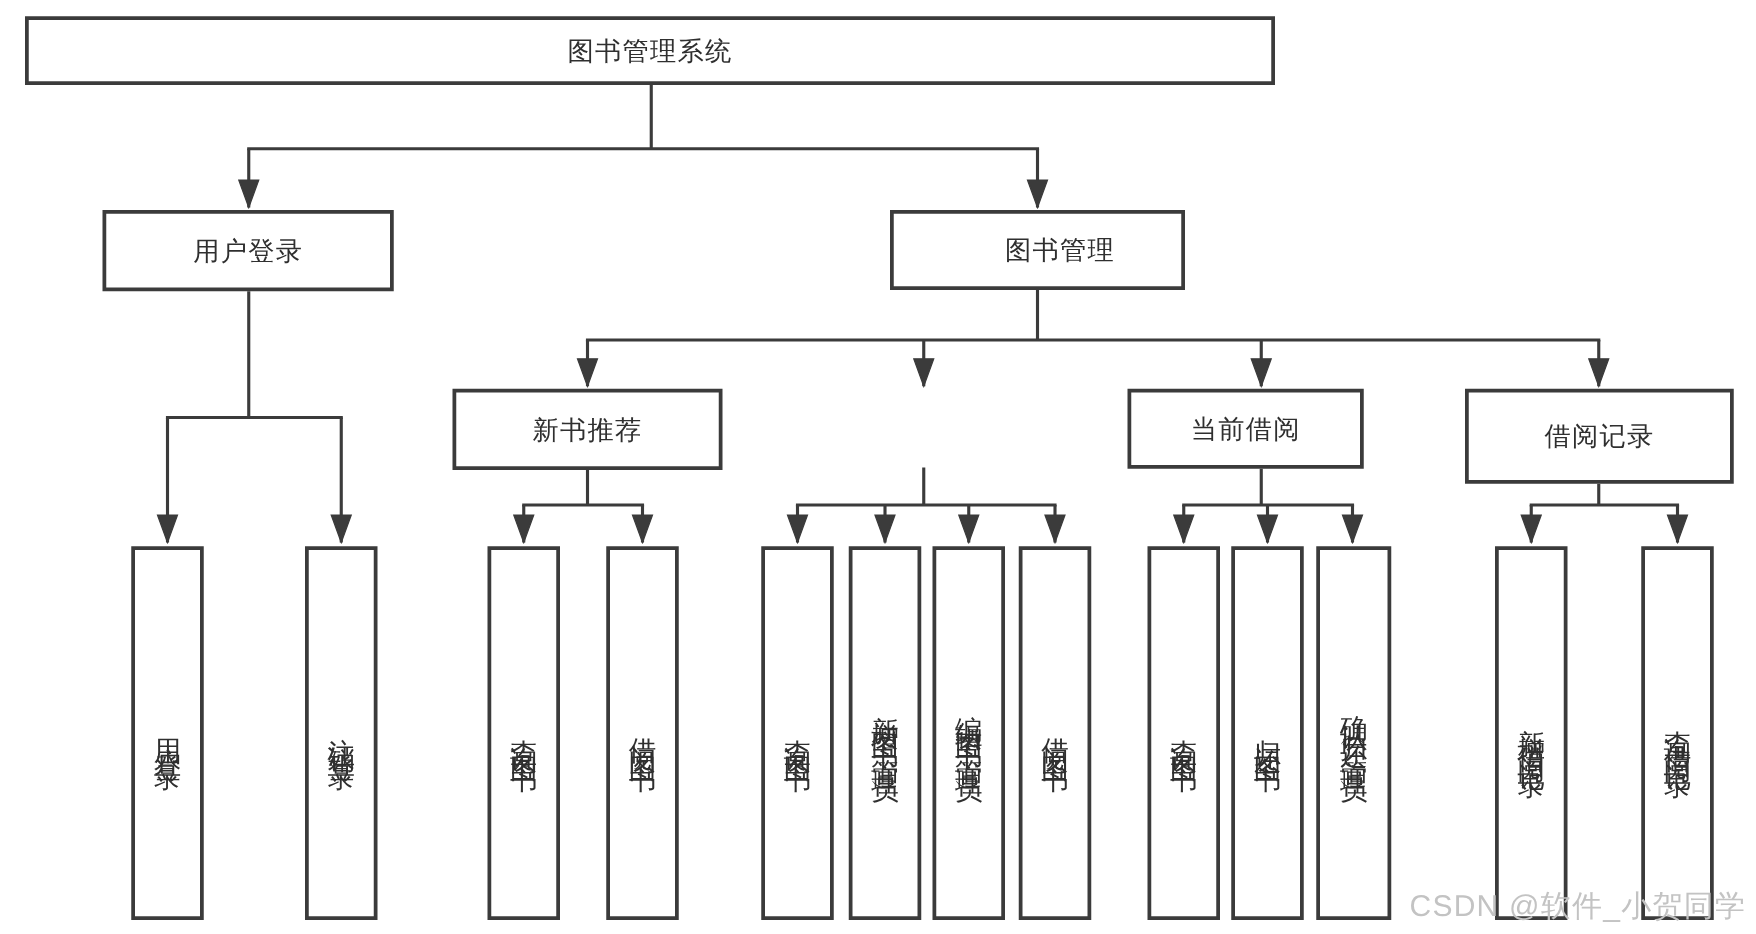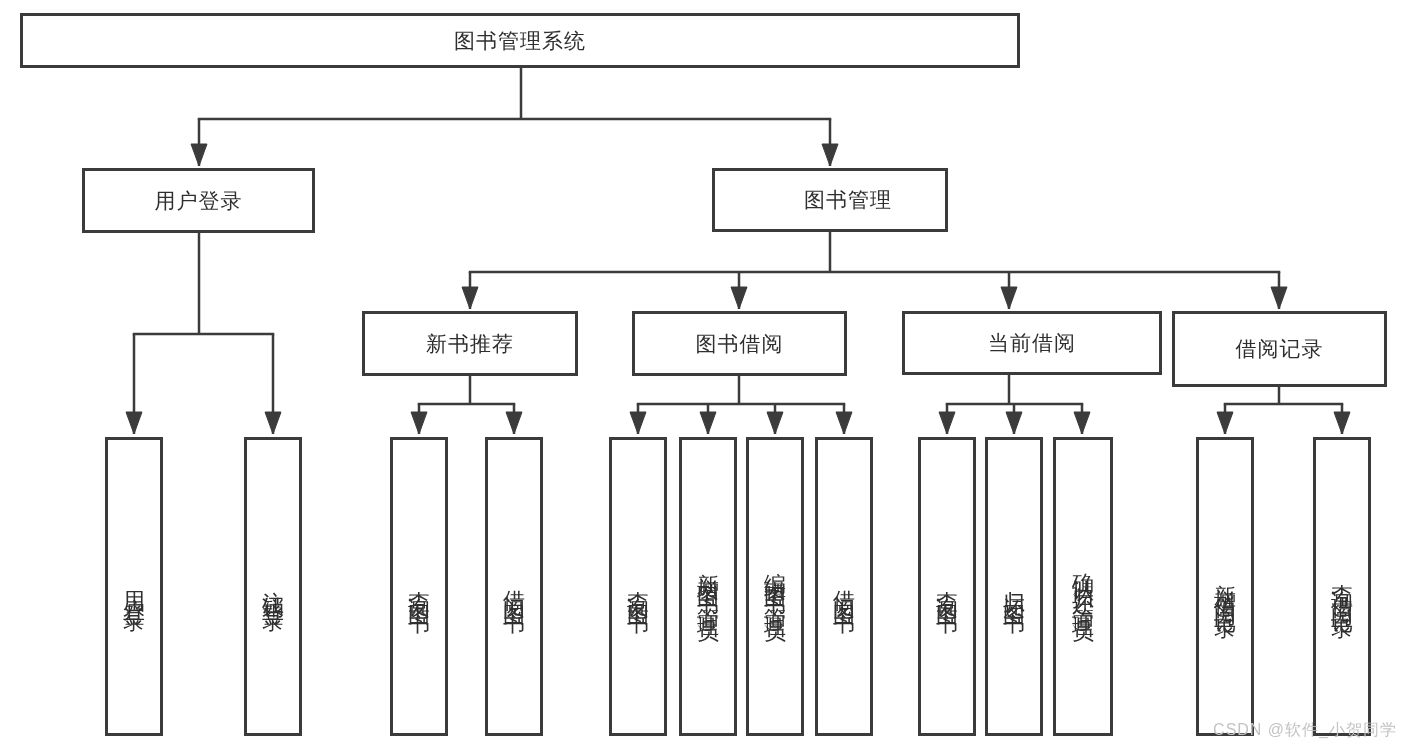--- a/index.html
+++ b/index.html
@@ -42,21 +42,21 @@
     text-orientation: mixed;
     font-size: 22px;
     letter-spacing: 7px;
     line-height: 1;
     white-space: nowrap;
   }
   .watermark {
     position: absolute;
     right: 8px;
     bottom: 6px;
-    font-size: 16px;
+    font-size: 24px;
     letter-spacing: 1px;
     color: #c3c3c3;
     z-index: 10;
     white-space: nowrap;
     text-align: center;
   }
 </style>
 </head>
 <body>
 
@@ -119,24 +119,21 @@
   <div class="box" style="left:82px; top:168px; width:233px; height:65px;">
     <span class="lbl">用户登录</span>
   </div>
   <div class="box" style="left:712px; top:168px; width:236px; height:64px;padding-left:36px;">
     <span class="lbl">图书管理</span>
   </div>
 
   <div class="box" style="left:362px; top:311px; width:216px; height:65px;">
     <span class="lbl">新书推荐</span>
   </div>
-  <div class="box" style="left:632px; top:311px; width:215px; height:65px;">
-    <span class="lbl">图书借阅</span>
-  </div>
-  <div class="box" style="left:902px; top:311px; width:260px; height:64px;">
+  <div class="box" style="left:902px; top:311px; width:189px; height:64px;">
     <span class="lbl">当前借阅</span>
   </div>
   <div class="box" style="left:1172px; top:311px; width:215px; height:76px;">
     <span class="lbl">借阅记录</span>
   </div>
 
   <div class="box v" style="left:105px; width:58px;">
     <span class="lbl">用户登录</span>
   </div>
   <div class="box v" style="left:244px; width:58px;">

